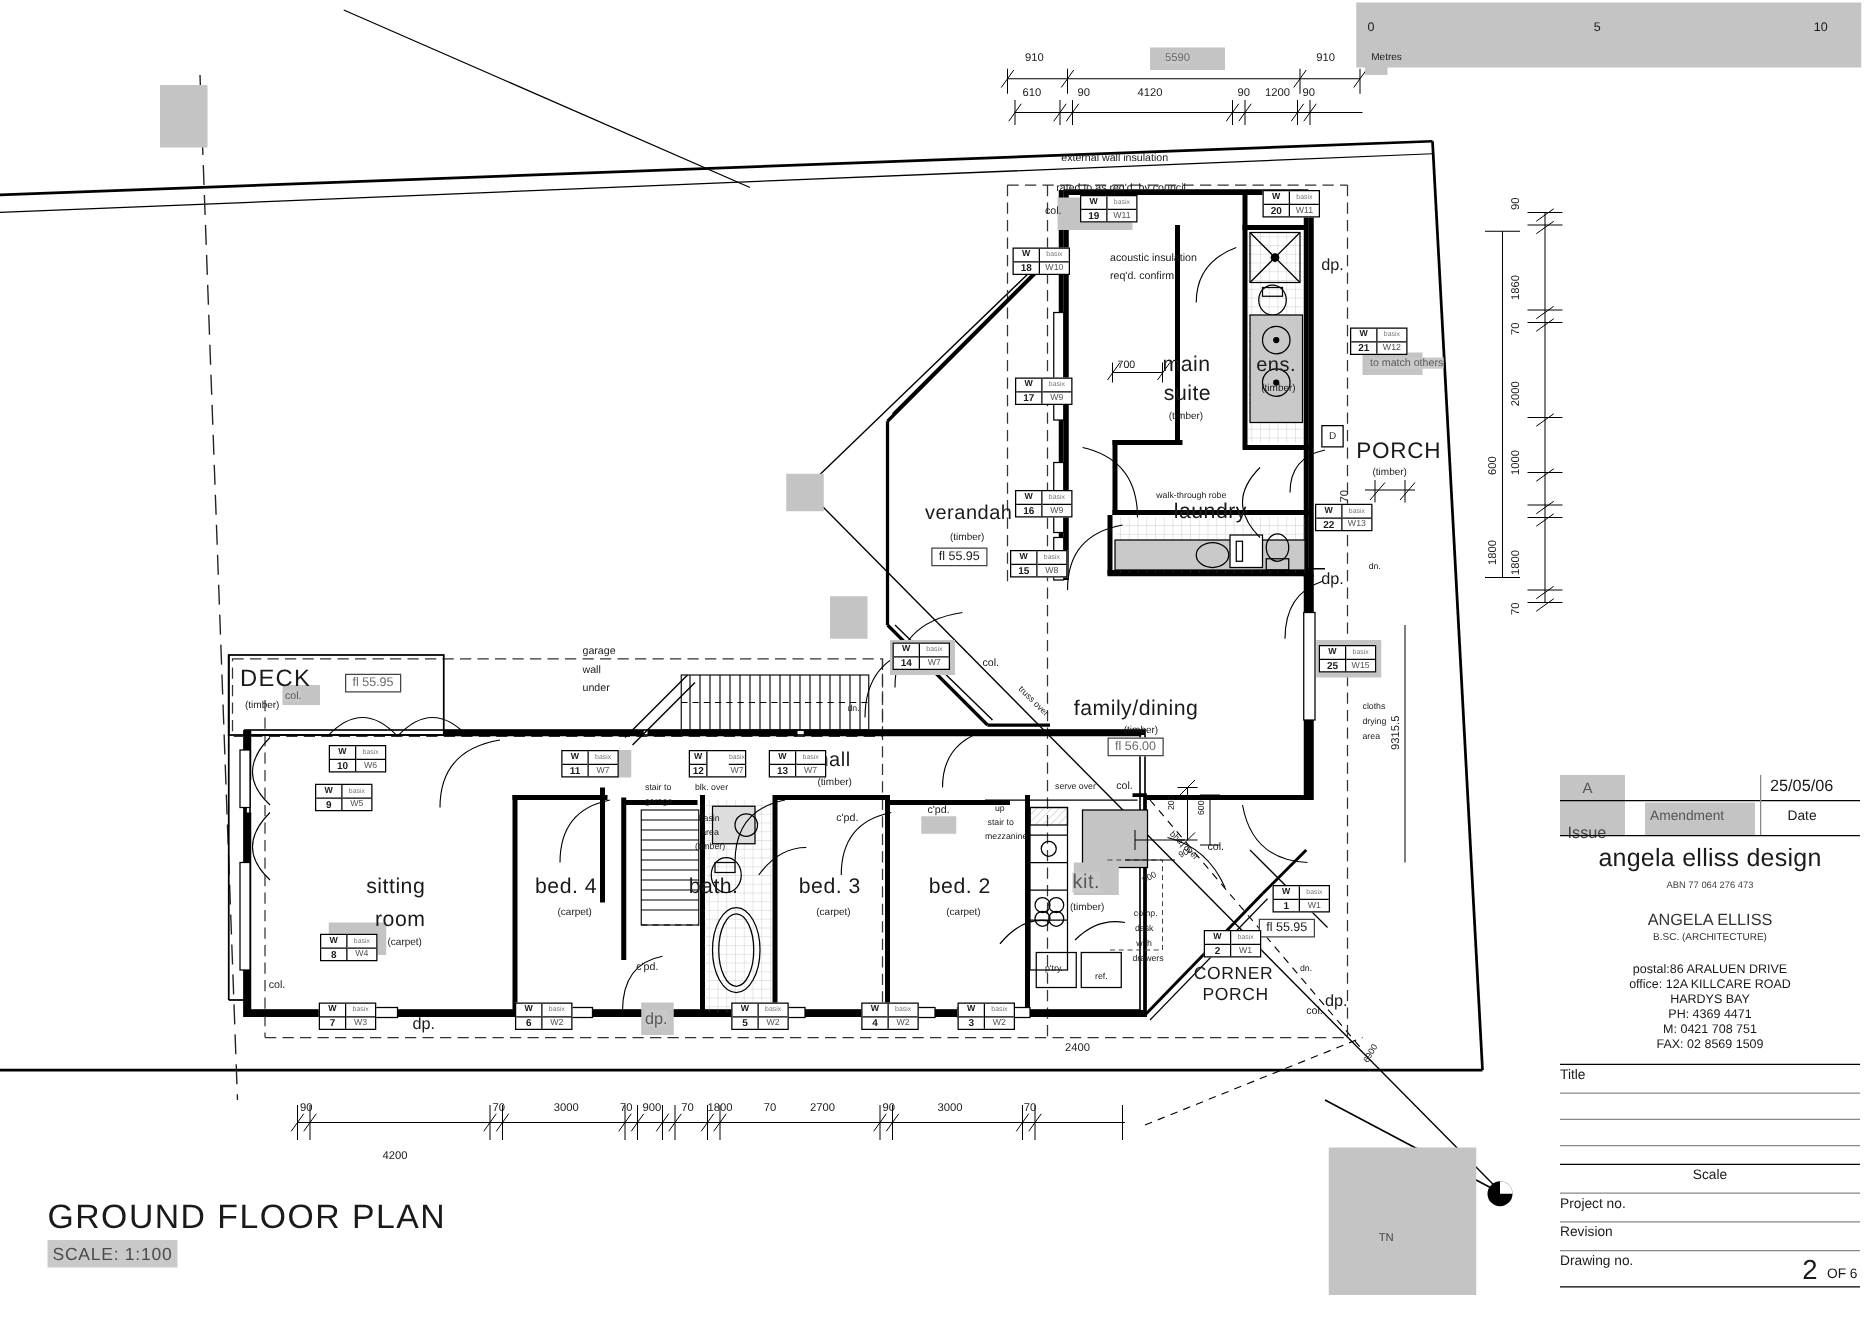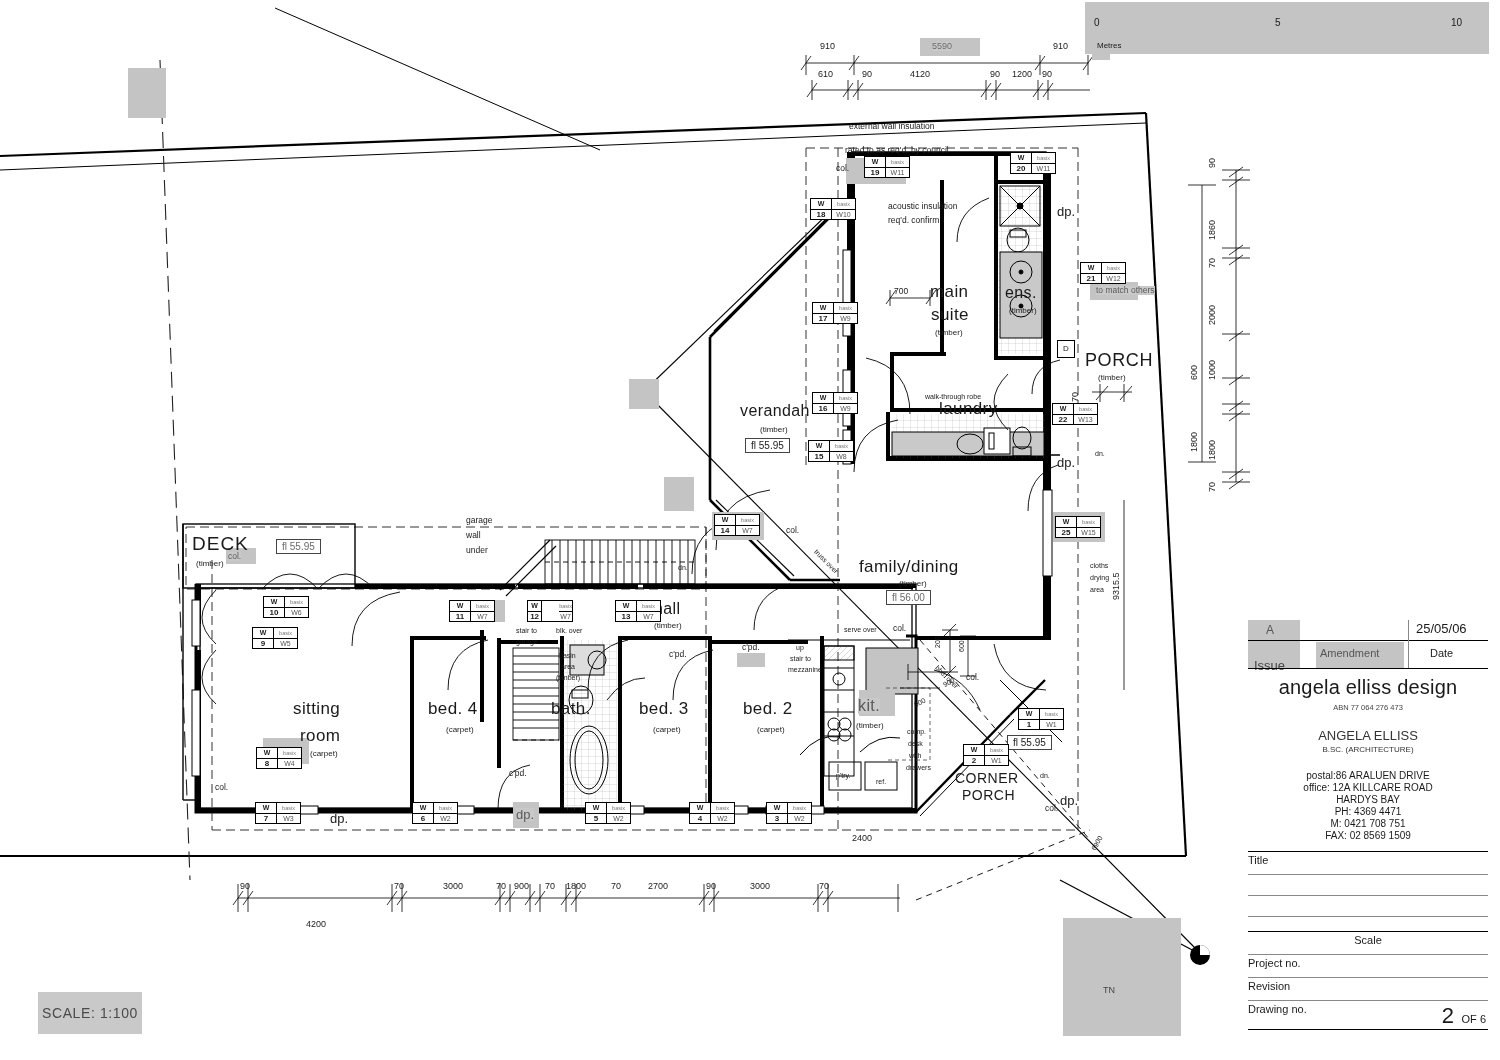--- a/index.html
+++ b/index.html
@@ -658,21 +658,21 @@
     <div class="c1">
         <div class="r">W</div>
         <div class="r">11</div>
       </div>
     <div class="c2">
         <div class="r">basix</div>
         <div class="r">W7</div>
       </div>
   </div>
 
-  <div class="wtag" style="left:527px;top:600px;gap:17px;">
+  <div class="wtag" style="left:551px;top:600px;gap:17px;">
     <div class="c1">
         <div class="r">W</div>
         <div class="r">12</div>
       </div>
     <div class="c2">
         <div class="r">basix</div>
         <div class="r">W7</div>
       </div>
   </div>
 
@@ -790,21 +790,22 @@
     <div class="c1">
         <div class="r">W</div>
         <div class="r">25</div>
       </div>
     <div class="c2">
         <div class="r">basix</div>
         <div class="r">W15</div>
       </div>
   </div>
 
-  <div class="txt hl" style="left:38px;top:992px;font-size:14px;letter-spacing:.6px;color:#4a4a4a;padding:14px 4px;">SCALE: 1:100</div>
+  <div class="txt" style="left:38px;top:960px;font-size:27px;letter-spacing:1.2px;">GROUND FLOOR PLAN</div>
+  <div class="txt hl" style="left:38px;top:992px;font-size:14px;letter-spacing:.6px;color:#4a4a4a;padding:4px 4px;">SCALE: 1:100</div>
 
   <div id="tb">
 
     <div style="position:relative;height:52px;">
       <div class="grey-box" style="left:0;top:0;width:52px;height:48px;"></div>
       <div class="grey-box" style="left:68px;top:22px;width:88px;height:26px;"></div>
       <div class="txt cen" style="left:18px;top:4px;font-size:12px;color:#555;">A</div>
       <div class="txt" style="left:168px;top:2px;font-size:13px;">25/05/06</div>
       <div style="position:absolute;left:0;top:20px;width:240px;border-top:1.6px solid #000;"></div>
       <div style="position:absolute;left:160px;top:0;height:48px;border-left:1px solid #888;"></div>

